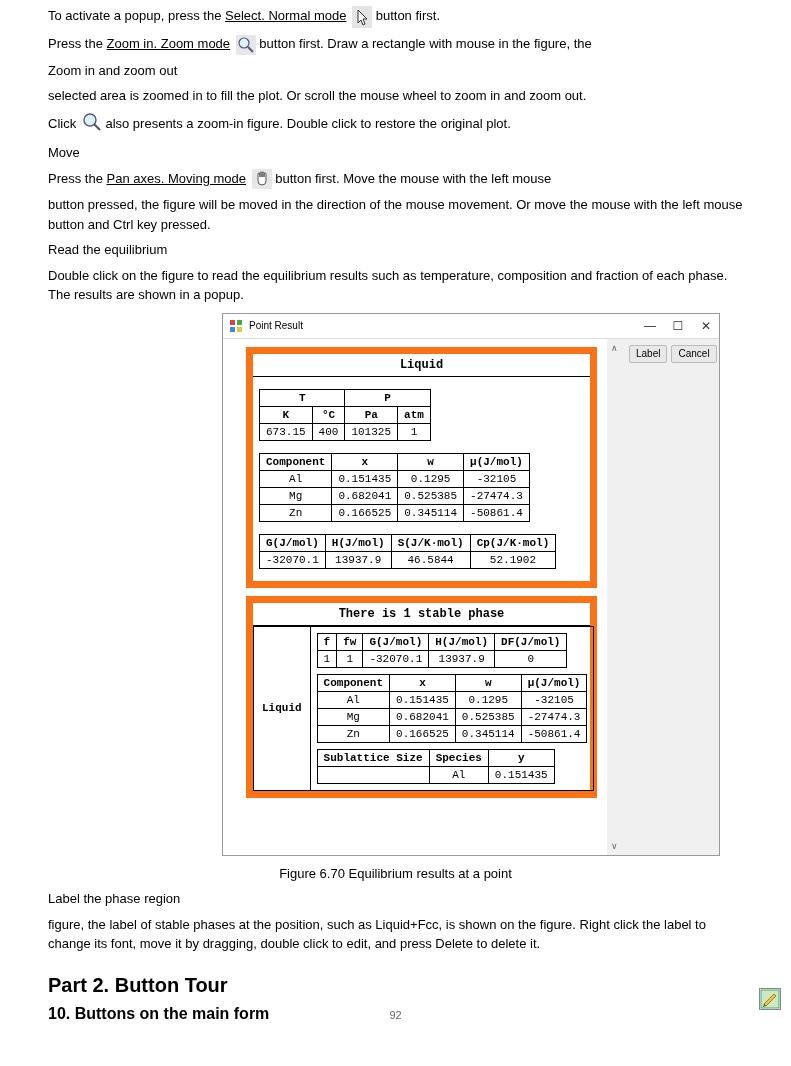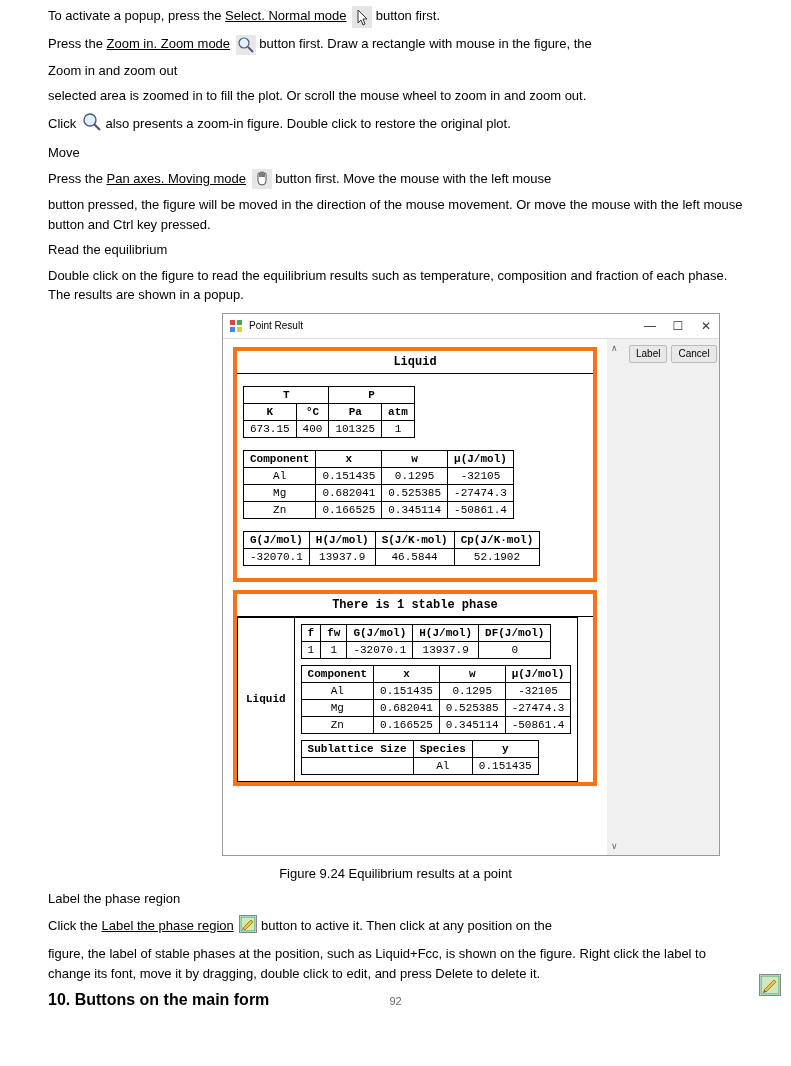--- a/index.html
+++ b/index.html
@@ -116,22 +116,23 @@
   .sidepanel button {
     height: 18px;
     font-size: 10px;
     background: #e8e8e8;
     border: 1px solid #bbb;
     border-radius: 2px;
     cursor: pointer;
   }
   
   .panel-table {
-    border: 4px solid #f97316;
+    border: 7px solid #f97316;
     margin-bottom: 8px;
+    margin-left: 13px;
   }
   .panel-title {
     text-align: center;
     font-family: "Courier New", monospace;
     font-weight: bold;
     font-size: 12px;
     padding: 4px 0;
     border-bottom: 1px solid #000;
   }
   table.data {
@@ -413,40 +414,28 @@
         <span class="arrow-up">∧</span>
         <span class="arrow-down">∨</span>
       </div>
       <div class="sidepanel">
         <button>Label</button>
         <button>Cancel</button>
       </div>
     </div>
   </div>
 
-  <div class="para" style="text-align:center;">Figure 9.24 Equilibrium results at a point</div>
+  <div class="para" style="text-align:center;">Figure 6.70 Equilibrium results at a point</div>
 
 
   <div class="para">Label the phase region</div>
 
-  <div class="para">
-    <span>Click the </span>
-    <span class="link-line">Label the phase region</span>
-    <span class="inline-icon">
-      <svg width="18" height="18" viewBox="0 0 18 18">
-          <rect x="0.5" y="0.5" width="17" height="17" fill="#fff" stroke="#888"></rect>
-          <rect x="2" y="2" width="14" height="14" fill="#cfe8c0" stroke="#4a7"></rect>
-          <path d="M4 13 L12 5 L14 7 L6 15 Z" fill="#e9c060" stroke="#a80"></path>
-          <path d="M4 13 L3 15 L5 14 Z" fill="#555"></path>
-        </svg>
-    </span>
-    <span> button to active it. Then click at any position on the</span>
-  </div>
   <div class="para">figure, the label of stable phases at the position, such as Liquid+Fcc, is shown on the figure. Right click the label to change its font, move it by dragging, double click to edit, and press Delete to delete it.</div>
 
+  <div class="section-part2">Part 2. Button Tour</div>
   <div class="section-10">10.  Buttons on the main form</div>
 
 </div>
 
 <span class="bottom-right-icon">
   <svg width="22" height="22" viewBox="0 0 22 22">
       <rect x="0.5" y="0.5" width="21" height="21" fill="#fff" stroke="#888"></rect>
       <rect x="2" y="2" width="18" height="18" fill="#cfe8c0" stroke="#4a7"></rect>
       <path d="M5 16 L15 6 L17 8 L7 18 Z" fill="#e9c060" stroke="#a80"></path>
       <path d="M5 16 L4 19 L7 18 Z" fill="#555"></path>

